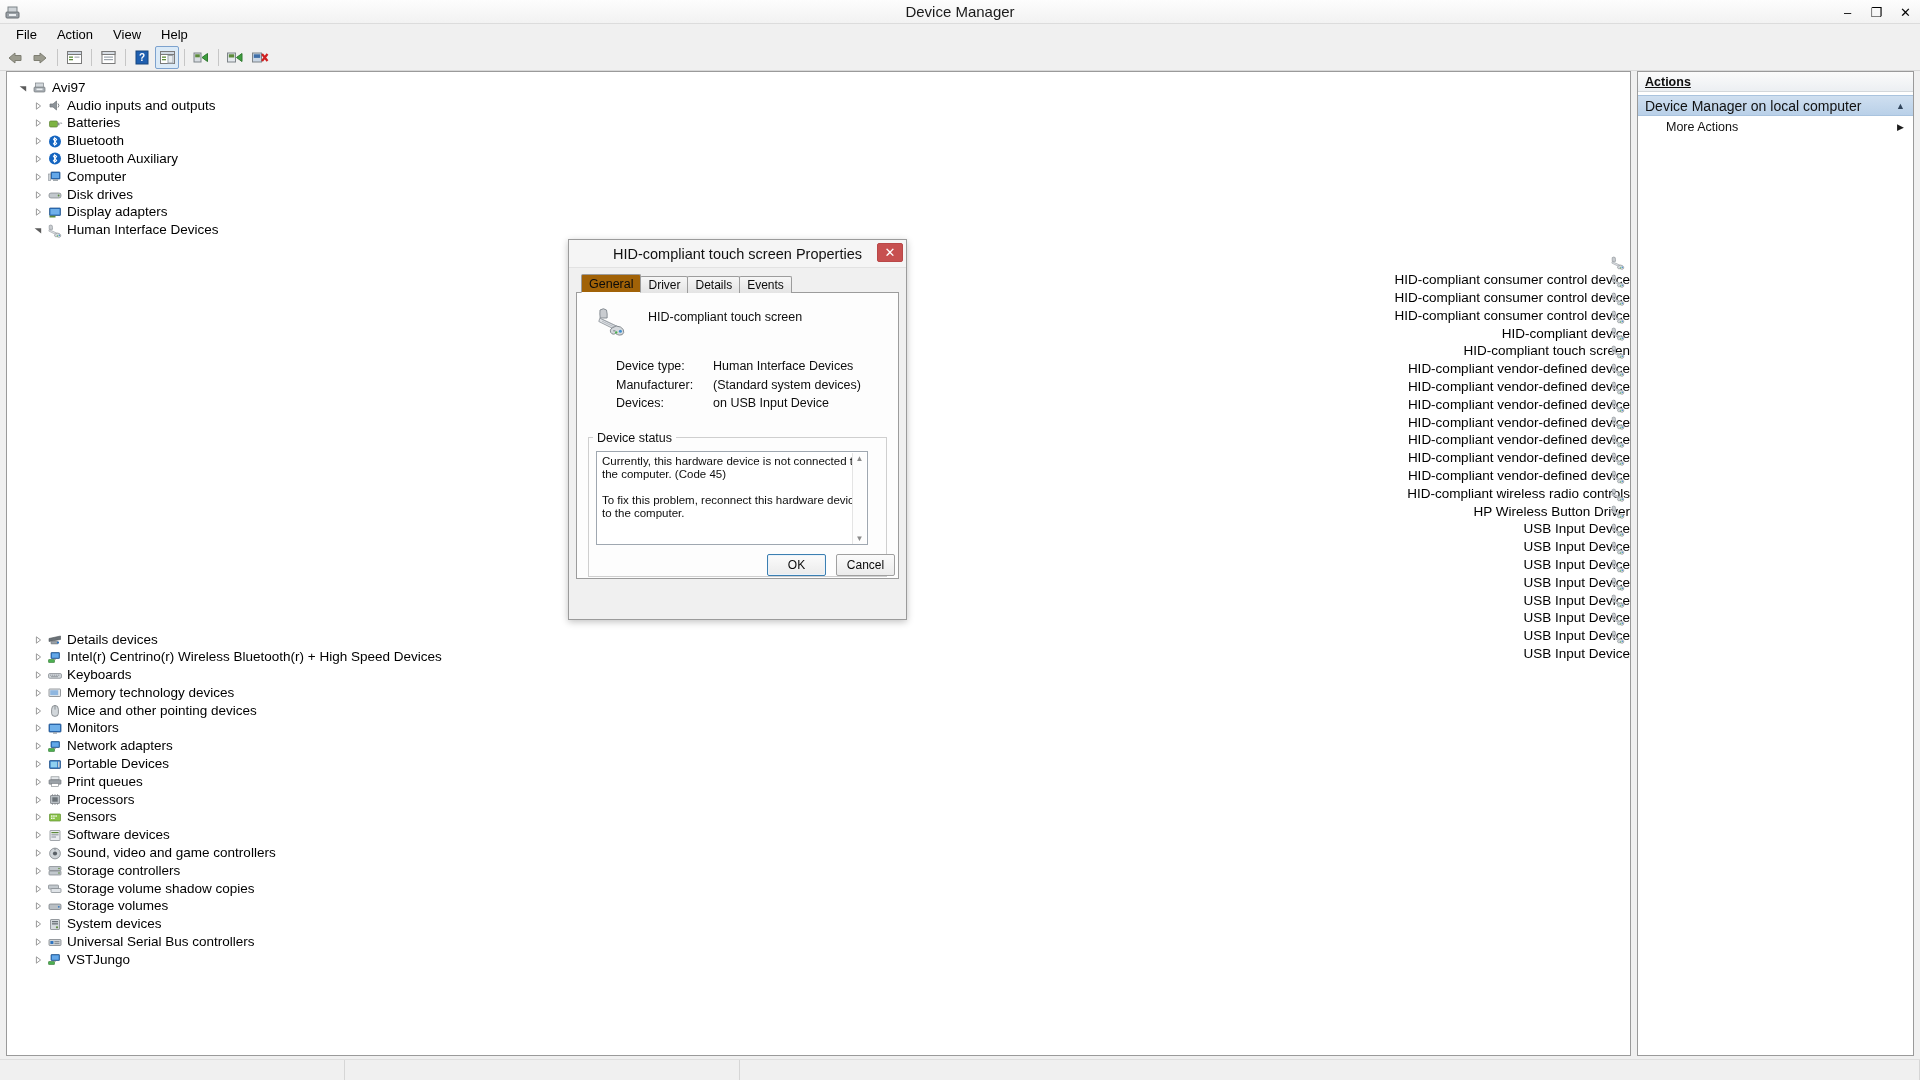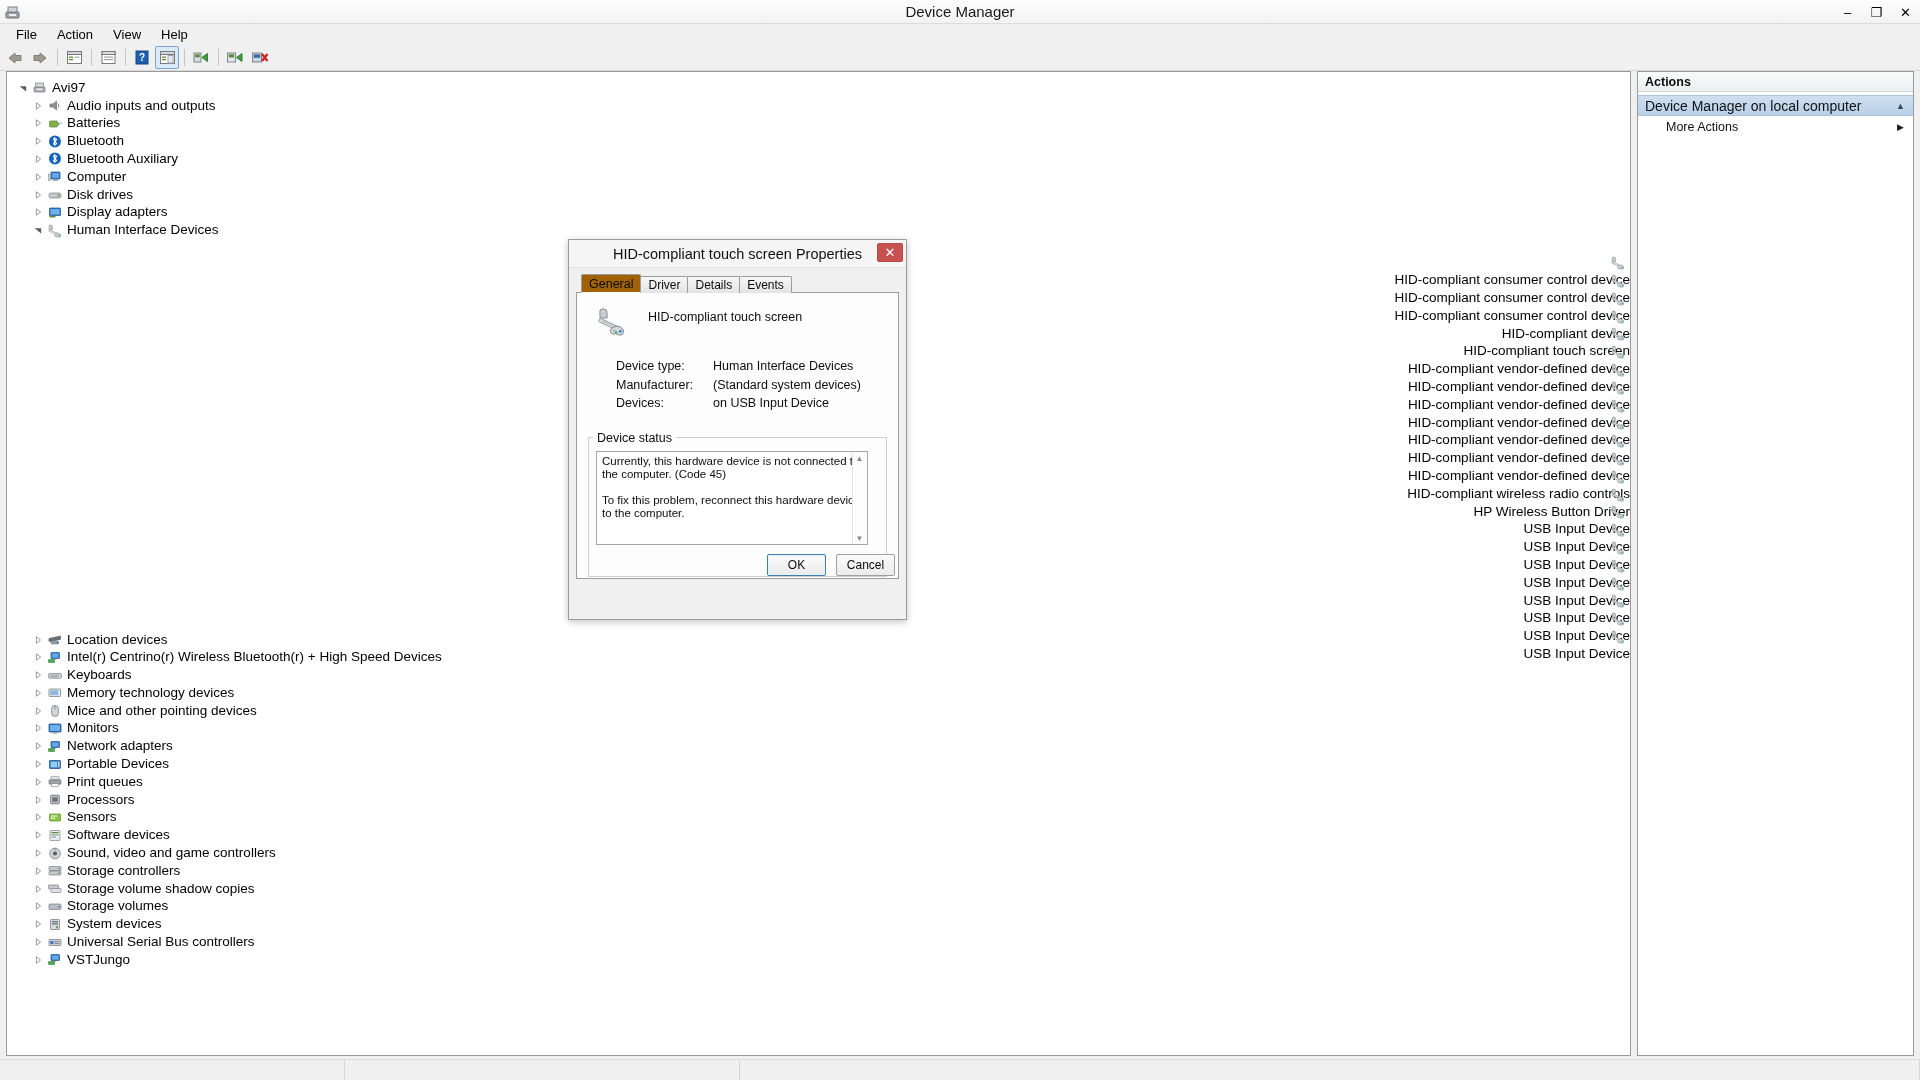--- a/index.html
+++ b/index.html
@@ -93,21 +93,21 @@
 
   
   .actions-pane {
     position: absolute; left: 1637px; top: 0px; width: 277px; height: 985px;
     background: #ffffff; border: 1px solid #9a9a9a;
   }
   .actions-header {
     height: 20px; background: linear-gradient(#fbfbfb,#eceff2);
     border-bottom: 1px solid #d3d7db;
     display: flex; align-items: center; padding-left: 7px;
-    font-size: 12.5px; font-weight: bold; color: #0d0d0d;
+    font-size: 12.5px; font-weight: bold; color: #0d0d0d; text-decoration: underline;
   }
   .actions-group {
     margin-top: 3px;
     height: 21px;
     background: linear-gradient(#cfdff0,#b9d0e8);
     border-top: 1px solid #a9c3de; border-bottom: 1px solid #a9c3de;
     display: flex; align-items: center; justify-content: space-between;
     padding: 0 8px 0 7px;
     font-size: 14px; color: #111;
   }
@@ -741,21 +741,21 @@
                 <path d="M2.4 0.8 L6.6 4 L2.4 7.2 Z" fill="none" stroke="#9a9a9a" stroke-width="1"></path>
               </svg>
             </div>
             <span class="node-icon">
               <svg width="16" height="15" viewBox="0 0 16 15">
                 <path d="M2 6.5 L13.5 4 L13.5 7.5 L2 9.5 Z" fill="#6b7278" stroke="#4e5458" stroke-width="0.6"></path>
                 <rect x="4" y="9.3" width="7" height="2.6" rx="0.6" fill="#9aa1a7" stroke="#6b7176" stroke-width="0.6"></rect>
                 <circle cx="11" cy="10.6" r="1.1" fill="#2f74c0"></circle>
               </svg>
             </span>
-            <span class="node-label">Location devices</span>
+            <span class="node-label">Details devices</span>
           </div>
           <div class="node lvl1">
             <div class="twisty">
               <svg width="8" height="8" viewBox="0 0 8 8">
                 <path d="M2.4 0.8 L6.6 4 L2.4 7.2 Z" fill="none" stroke="#9a9a9a" stroke-width="1"></path>
               </svg>
             </div>
             <span class="node-icon">
               <svg width="16" height="15" viewBox="0 0 16 15">
                 <rect x="4" y="2.5" width="8.5" height="6" rx="0.6" fill="#2f74c0" stroke="#1d4f87" stroke-width="0.7"></rect>

